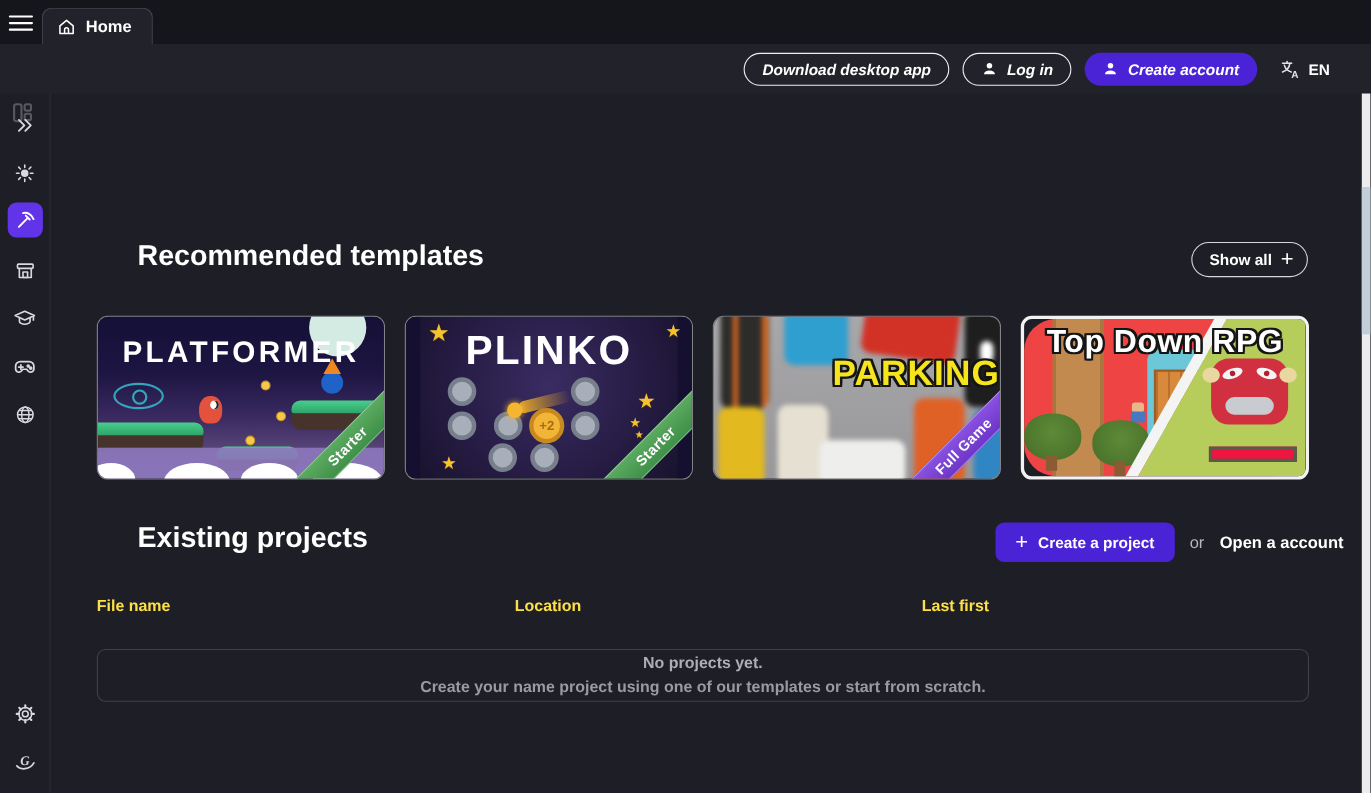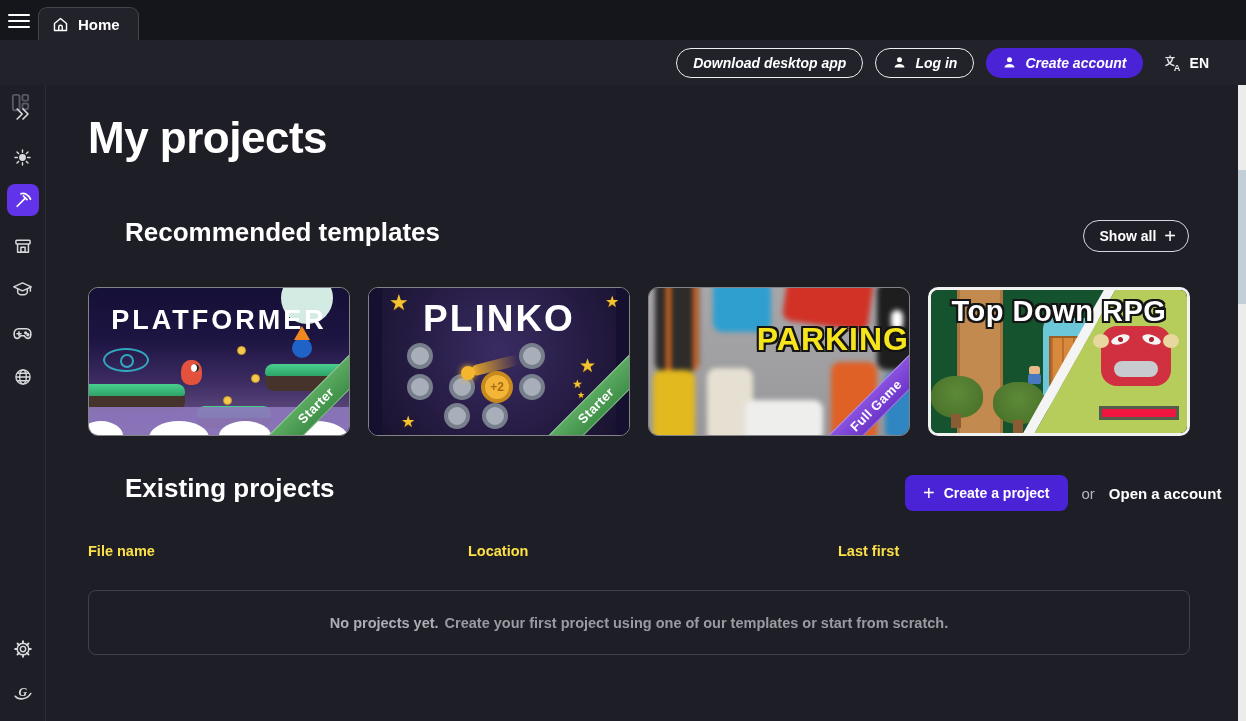--- a/index.html
+++ b/index.html
@@ -95,21 +95,21 @@
   .star { position:absolute; color:#f4c430; text-shadow:0 1px 1px rgba(120,70,0,.6); line-height:1; }
   
   .art-c { position:absolute; inset:0; background:linear-gradient(180deg,#a8a7a9,#98979a); }
   .c-cars { position:absolute; inset:0; filter:blur(2.5px); }
   .c-car { position:absolute; border-radius:9px; }
   .c-title { position:absolute; top:36px; width:100%; text-align:right; font-weight:800; color:#f6e51c; line-height:.95; letter-spacing:1px;
     text-shadow:-2px 0 #151515, 2px 0 #151515, 0 -2px #151515, 0 2px #151515, -2px -2px #151515, 2px -2px #151515, -2px 2px #151515, 2px 2px #151515; }
   .c-title .l1 { font-size:32px; display:block; }
   .c-title .l2 { font-size:30px; display:block; }
   
-  .art-d { position:absolute; inset:0; background:#14532d; }
+  .art-d { position:absolute; inset:0; background:#ef4444;border-radius:29px; }
   .d-path { position:absolute; left:26px; top:0; bottom:0; width:46px; background:#c28a4e; border-left:3px solid #a9763f; border-right:3px solid #a9763f; }
   .d-water { position:absolute; left:112px; top:28px; width:58px; height:94px; background:#6cc8d8; border-radius:10px; }
   .d-bridge { position:absolute; left:118px; top:46px; width:80px; height:50px; background:#d8893c;
     background-image:repeating-linear-gradient(90deg, rgba(90,40,0,.25) 0 2px, transparent 2px 11px); border:2px solid #9c5e24; }
   .d-tree { position:absolute; width:52px; height:42px; background:radial-gradient(circle at 50% 40%, #5d8a38, #466d27); border-radius:46%; }
   .d-trunk { position:absolute; width:10px; height:14px; background:#8a5c34; }
   .d-char-head { position:absolute; left:98px; top:76px; width:11px; height:9px; background:#e8b888; border-radius:3px; }
   .d-char-body { position:absolute; left:97px; top:84px; width:13px; height:10px; background:#4878c0; border-radius:2px; }
   .d-white { position:absolute; inset:0; background:#f4f4f4; clip-path:polygon(67.5% 0, 72% 0, 40.5% 100%, 36% 100%); }
   .d-right { position:absolute; inset:0; background:#b6cd5c; clip-path:polygon(72% 0, 100% 0, 100% 100%, 40.5% 100%); }
@@ -121,22 +121,22 @@
   .d-hp { position:absolute; left:168px; top:116px; width:80px; height:14px; background:#f01440; border:3px solid #555c48; }
   .d-title { position:absolute; top:5px; left:0; width:100%; text-align:center; font-size:29px; font-weight:800; letter-spacing:.5px;
     text-shadow:-2px 0 #151515, 2px 0 #151515, 0 -2px #151515, 0 2px #151515, -2px -2px #151515, 2px -2px #151515, -2px 2px #151515, 2px 2px #151515; }
   
   .proj-actions { position:absolute; left:859px; top:390px; height:36px; display:flex; align-items:center; gap:14px; }
   .create-btn { height:36px; padding:0 18px; border:none; border-radius:8px; color:#fff; font-weight:bold; font-size:14px;
     font-family:inherit; display:flex; align-items:center; gap:9px; cursor:pointer; }
   .or-text { color:#b6b6bf; font-size:15px; }
   .open-link { color:#fff; font-weight:bold; font-size:15px; cursor:pointer; }
   .thead { position:absolute; top:458px; font-size:14.5px; font-weight:bold; color:#fde047; }
-  .empty-box { position:absolute; left:42px; top:505px; width:1102px; height:65px;
-    border:1px solid #41414c; border-radius:8px; display:flex; flex-direction:row;
+  .empty-box { position:absolute; left:42px; top:505px; width:1102px; height:48px;
+    border:1px solid #41414c; border-radius:8px; display:flex; flex-direction:column;
     align-items:center; justify-content:center; gap:6px; }
   .empty-l1 { font-size:14.5px; font-weight:bold; color:#adadb5; }
   .empty-l2 { font-size:14.5px; font-weight:bold; color:#9a9aa2; }
   
   .scrollbar { position:absolute; right:0; top:85px; bottom:0; width:8px; background:#ececec; }
   .scroll-thumb { position:absolute; left:0; right:0; top:85px; height:134px; background:#c3cfd8; }
   svg { display:block; }
 </style>
 </head>
 <body>
@@ -261,21 +261,20 @@
   </div>
   <div class="side-ic" style="top:597px">
     <svg width="22" height="22" viewBox="0 0 24 24">
       <text x="7" y="15" font-size="13" font-weight="bold" font-style="italic" fill="#d8d8de" font-family="Liberation Serif, serif">G</text>
       <path d="M3.5 15.5 c3.5 4.5 13 4 17 -3" stroke="#d8d8de" fill="none" stroke-width="1.7" stroke-linecap="round"></path>
     </svg>
   </div>
 </div>
 
 <div class="main">
-  <h1 class="page-title">My projects</h1>
 
   <h2 class="sec-title" style="top:132px">Recommended templates</h2>
   <button class="showall">
     <span>Show all</span>
     <span class="plus-glyph">+</span>
   </button>
 
   <div class="cards">
 
     <div class="card">
@@ -391,19 +390,19 @@
     <span class="or-text">or</span>
     <span class="open-link">Open a account</span>
   </div>
 
   <div class="thead" style="left:42px">File name</div>
   <div class="thead" style="left:422px">Location</div>
   <div class="thead" style="left:792px">Last first</div>
 
   <div class="empty-box">
     <div class="empty-l1">No projects yet.</div>
-    <div class="empty-l2">Create your first project using one of our templates or start from scratch.</div>
+    <div class="empty-l2">Create your name project using one of our templates or start from scratch.</div>
   </div>
 </div>
 
 <div class="scrollbar">
   <div class="scroll-thumb"></div>
 </div>
 
 </body></html>

